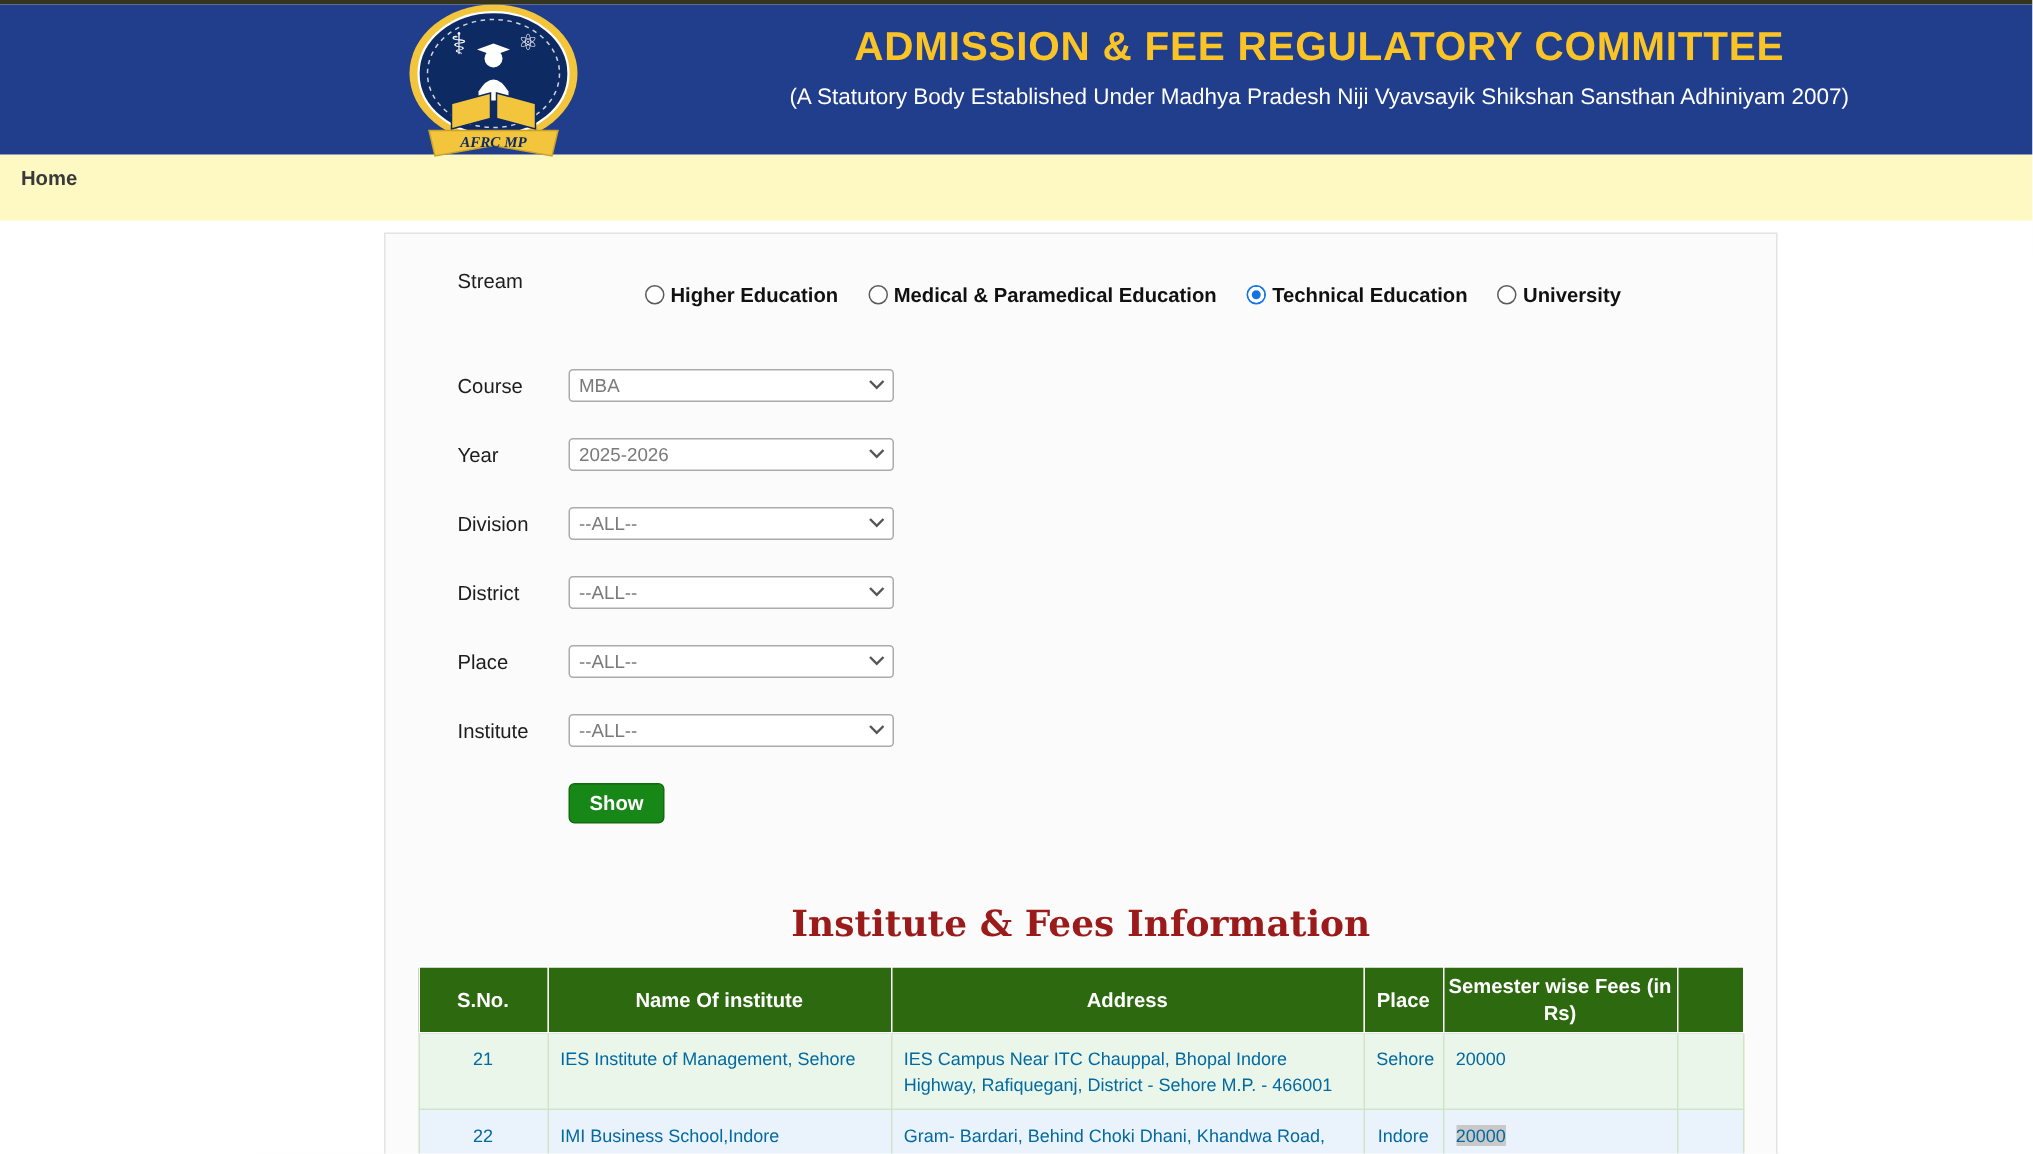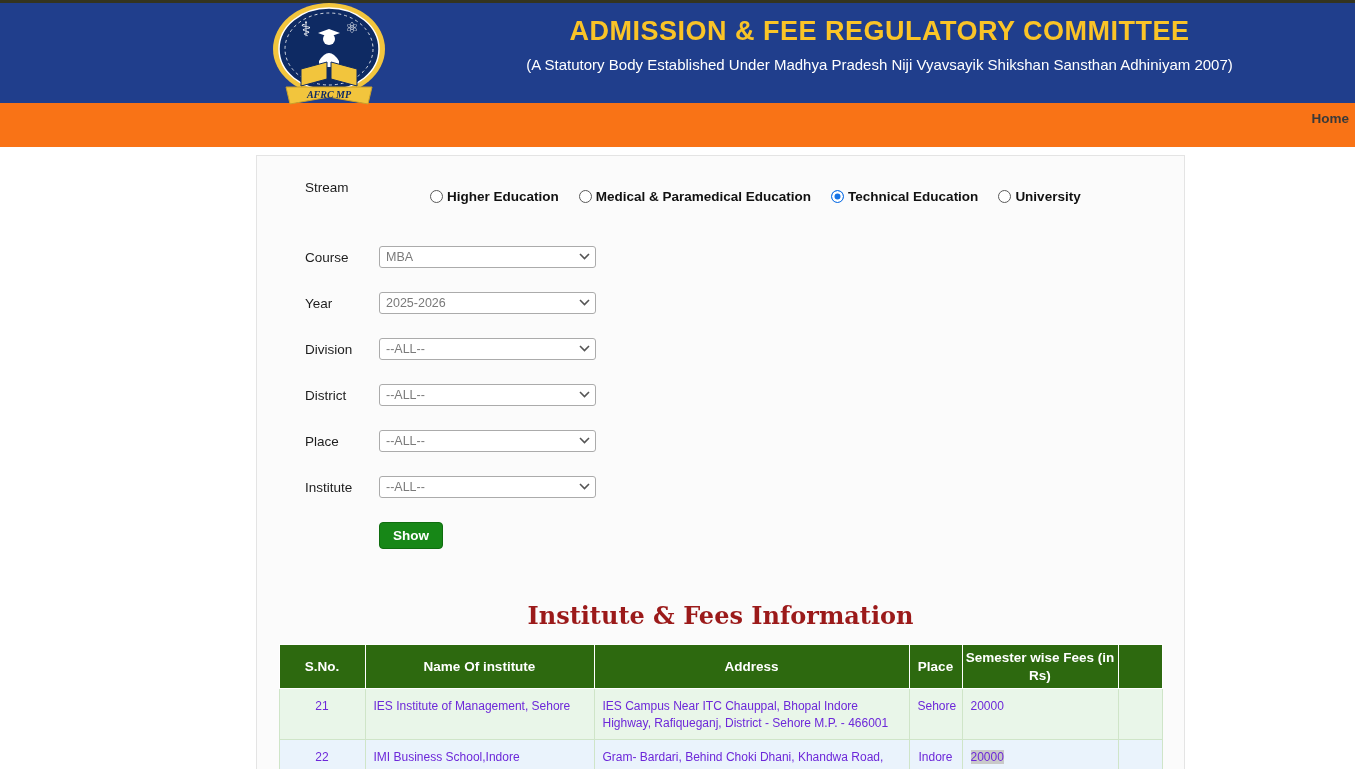--- a/index.html
+++ b/index.html
@@ -8,21 +8,21 @@
 
   
   .top-strip { height:3px; background:#34341f; }
   .header { position:relative; height:100px; background:#203e8c; }
   .header-text { position:absolute; left:440px; right:36px; top:13px; text-align:center; }
   .header-title { color:#fac427; font-size:27px; font-weight:bold; letter-spacing:0.5px; }
   .header-subtitle { color:#ffffff; font-size:15px; margin-top:9px; }
   .logo { position:absolute; left:268px; top:0; width:122px; height:105px; z-index:5; }
 
   
-  .navbar { height:44px; background:#f97316; padding:6px 0 0 8px;text-align:right; }
+  .navbar { height:44px; background:#fef9c3; padding:6px 0 0 8px; }
   .nav-link { display:inline-block; color:#3a3a3a; font-size:13.5px; font-weight:bold;
               text-decoration:none; padding:2px 6px; cursor:pointer; }
 
   
   .panel { margin-left:256px; width:929px; margin-top:8px; background:#fbfbfb;
            border:1px solid #e4e4e4; min-height:620px; padding-top:24px; }
 
   .form-row { display:flex; align-items:center; padding-left:48px; margin-bottom:24px; }
   .form-row.stream-row { align-items:flex-start; margin-bottom:42px; }
   .field-label { width:74px; font-size:13.5px; color:#1d1d1d; flex-shrink:0; }
@@ -46,21 +46,21 @@
   .show-btn { background:#178717; color:#ffffff; font-weight:bold; font-size:13.5px;
       border:1px solid #0f6d0f; border-radius:4px; padding:5px 13px; cursor:pointer;
       font-family:"Liberation Sans",sans-serif; }
 
   
   .section-title { margin-top:52px; text-align:center; color:#9b1a1a;
       font-family:"DejaVu Serif","Liberation Serif",serif; font-size:24px; font-weight:bold; }
   .fees-table { margin:14px auto 0 auto; width:883px; border-collapse:collapse; table-layout:fixed; }
   .fees-table th { background:#2d690f; color:#ffffff; font-size:13.5px; font-weight:bold;
       border:1px solid #ffffff; text-align:center; padding:4px 3px; line-height:1.3; height:42px; }
-  .fees-table td { border:1px solid #cfe5c8; font-size:12px; color:#6d28d9;
+  .fees-table td { border:1px solid #cfe5c8; font-size:12px; color:#0369a1;
       vertical-align:top; padding:9px 8px 6px 8px; line-height:1.45; height:45px; }
   tr.row-green td { background:#e9f6e9; }
   tr.row-blue  td { background:#eaf3fc; }
   td.c-center { text-align:center; }
   .fee-val.highlighted { background:#c9c9c9; }
 </style>
 </head>
 <body>
 
 <div class="top-strip"></div>

